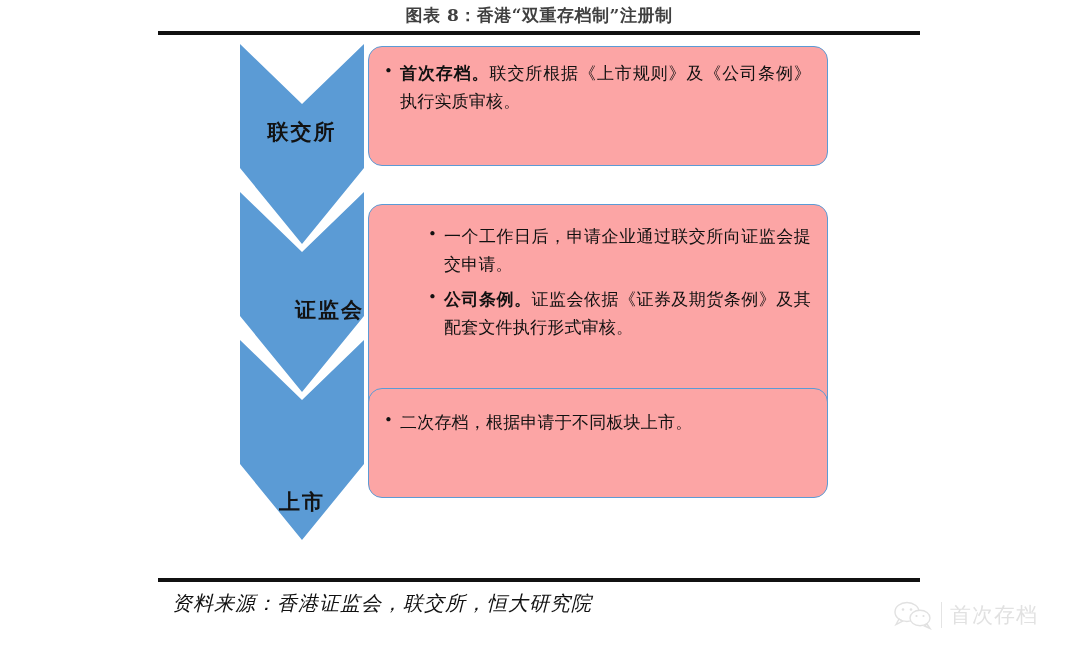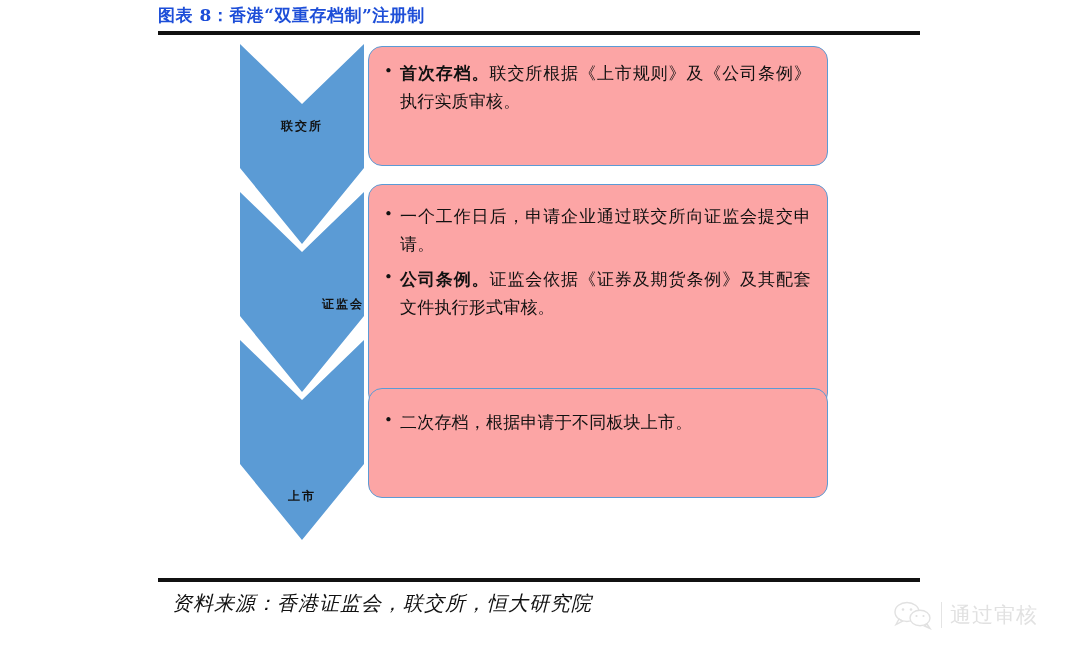--- a/index.html
+++ b/index.html
@@ -15,26 +15,26 @@
     font-family: "DejaVu Sans", "Liberation Sans", sans-serif;
     color: #111111;
   }
 
   
   #figure-title {
     position: absolute;
     left: 158px;
     top: 4px;
     width: 762px;
-    text-align: left;
+    text-align: center;
     font-family: "DejaVu Serif", "Liberation Serif", serif;
     font-size: 17px;
     font-weight: 700;
     letter-spacing: 0.5px;
-    color: #1d4ed8;
+    color: #404040;
     white-space: nowrap;
   }
 
   
   .rule {
     position: absolute;
     left: 158px;
     width: 762px;
     height: 0;
     border-top: 3px solid #111111;
@@ -71,41 +71,41 @@
   #chevron-1 { top: 0px; }
   #chevron-2 { top: 148px; }
   #chevron-3 { top: 296px; }
 
   .chevron-label {
     position: absolute;
     left: 240px;
     width: 124px;
     text-align: center;
     font-family: "DejaVu Serif", "Liberation Serif", serif;
-    font-size: 12px;
+    font-size: 21px;
     font-weight: 700;
     letter-spacing: 2px;
     color: #121212;
   }
   #chevron-label-1 { top: 118px; }
   #chevron-label-2 { top: 296px; text-align: right; }
   #chevron-label-3 { top: 488px; }
 
   
   .content-box {
     position: absolute;
     left: 368px;
     width: 460px;
     box-sizing: border-box;
     background: #fca5a5;
     border: 1.6px solid #5B9BD5;
     border-radius: 14px;
   }
   #content-box-1 { top: 46px;  height: 120px; }
-  #content-box-2 { top: 184px; height: 223px; }
+  #content-box-2 { top: 204px; height: 223px; padding-left: 44px; }
   #content-box-3 { top: 388px; height: 110px; }
 
   .bullet-list {
     margin: 0;
     padding: 13px 16px 0 14px;
     list-style: none;
   }
   #content-box-2 .bullet-list { padding-top: 18px; }
   #content-box-3 .bullet-list { padding-top: 20px; }
 
@@ -228,14 +228,14 @@
     <ellipse cx="14" cy="12" rx="12" ry="9.5" fill="none" stroke="#c9c9c9" stroke-width="1.4"></ellipse>
     <path d="M6 19 L3 24.5 L9.5 21.2 Z" fill="none" stroke="#c9c9c9" stroke-width="1.4"></path>
     <circle cx="10" cy="9.5" r="1.3" fill="#c9c9c9"></circle>
     <circle cx="18" cy="9.5" r="1.3" fill="#c9c9c9"></circle>
     <ellipse cx="27" cy="18" rx="10" ry="7.8" fill="#ffffff" stroke="#c9c9c9" stroke-width="1.4"></ellipse>
     <path d="M34 24 L37 28.5 L31.5 26 Z" fill="#ffffff" stroke="#c9c9c9" stroke-width="1.4"></path>
     <circle cx="23.5" cy="16" r="1.1" fill="#c9c9c9"></circle>
     <circle cx="30.5" cy="16" r="1.1" fill="#c9c9c9"></circle>
   </svg>
   <div id="watermark-divider"></div>
-  <div id="watermark-text">通过审核</div>
+  <div id="watermark-text">首次存档</div>
 </div>
 
 </body></html>

